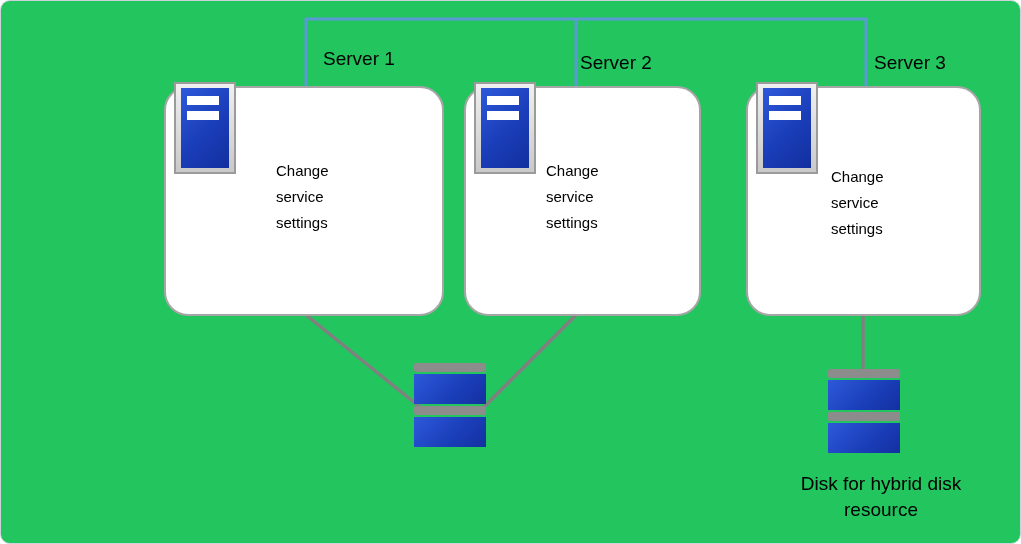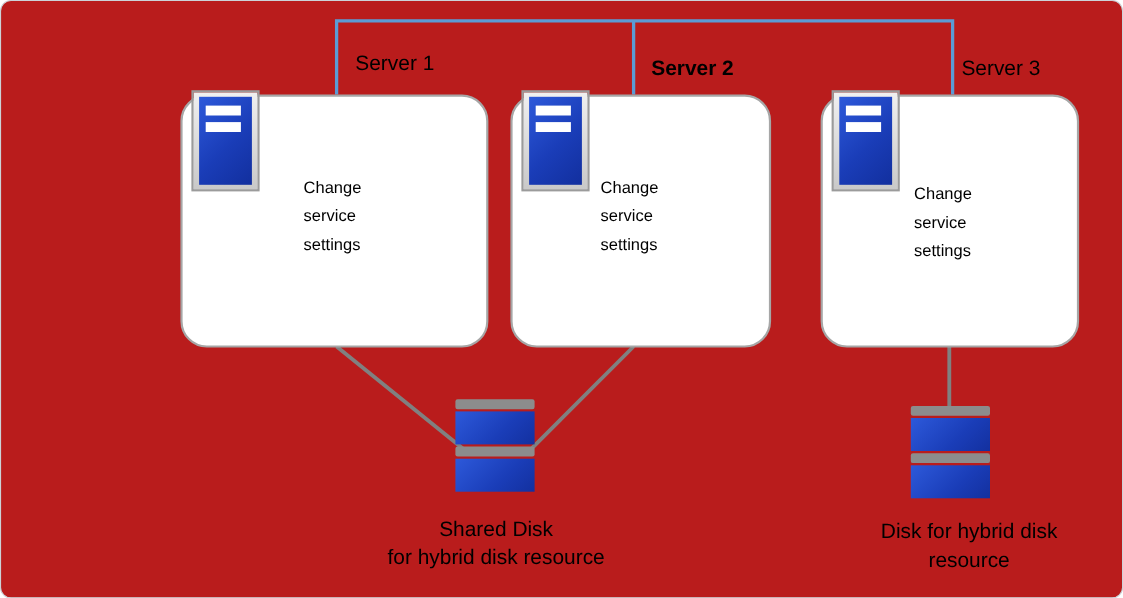--- a/index.html
+++ b/index.html
@@ -7,21 +7,21 @@
     padding: 0;
     background: #ffffff;
     font-family: "Liberation Sans", sans-serif;
   }
   .canvas {
     position: relative;
     width: 1019px;
     height: 542px;
     border: 1px solid #ccd2d8;
     border-radius: 10px;
-    background: #b91c1c;
+    background: #22c55e;
     overflow: hidden;
   }
   svg.connectors {
     position: absolute;
     left: 0; top: 0;
     width: 1019px;
     height: 542px;
     pointer-events: none;
   }
   .server-label {
@@ -103,21 +103,21 @@
 
     <path d="M 305 85 L 305 18 L 865 18 L 865 85" fill="none" stroke="#5b9bd5" stroke-width="3"></path>
     <line x1="575" y1="18" x2="575" y2="85" stroke="#5b9bd5" stroke-width="3"></line>
 
     <line x1="305" y1="314" x2="420" y2="407" stroke="#808080" stroke-width="3.5"></line>
     <line x1="575" y1="314" x2="482" y2="407" stroke="#808080" stroke-width="3.5"></line>
     <line x1="862" y1="314" x2="862" y2="370" stroke="#808080" stroke-width="3.5"></line>
   </svg>
 
   <div class="server-label" style="left:322px; top:47px;">Server 1</div>
-  <div class="server-label" style="left:591px; top:51px;font-weight:bold;">Server 2</div>
+  <div class="server-label" style="left:579px; top:51px;">Server 2</div>
   <div class="server-label" style="left:873px; top:51px;text-align:right;">Server 3</div>
 
   <div class="server-box" style="left:163px; top:85px; width:280px; height:230px;">
     <div class="server-icon">
       <div class="panel">
         <div class="slot s1"></div>
         <div class="slot s2"></div>
       </div>
     </div>
     <div class="service-text" style="left:110px; top:70px;">Change
@@ -156,18 +156,16 @@
     <div class="platter"></div>
   </div>
 
   <div class="disk" style="left:827px; top:368px;">
     <div class="bar"></div>
     <div class="platter"></div>
     <div class="bar"></div>
     <div class="platter"></div>
   </div>
 
-  <div class="disk-label" style="left:320px; top:468px; width:260px;">Shared Disk
-for hybrid disk resource</div>
   <div class="disk-label" style="left:760px; top:470px; width:240px;">Disk for hybrid disk
 resource</div>
 
 </div>
 
 </body></html>

